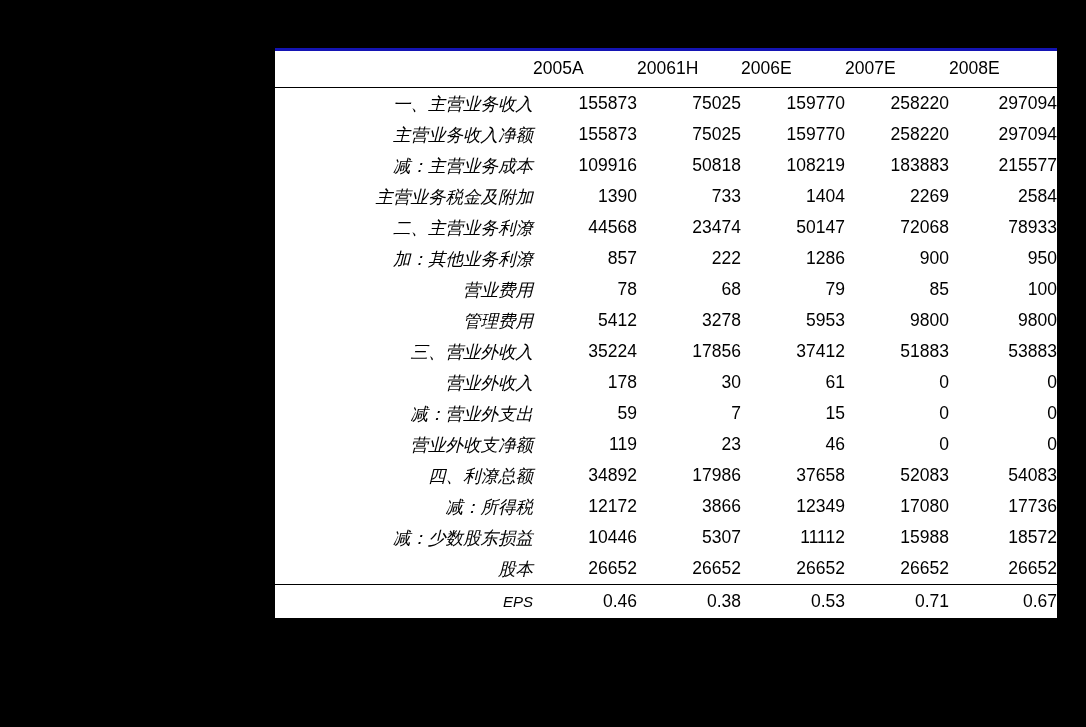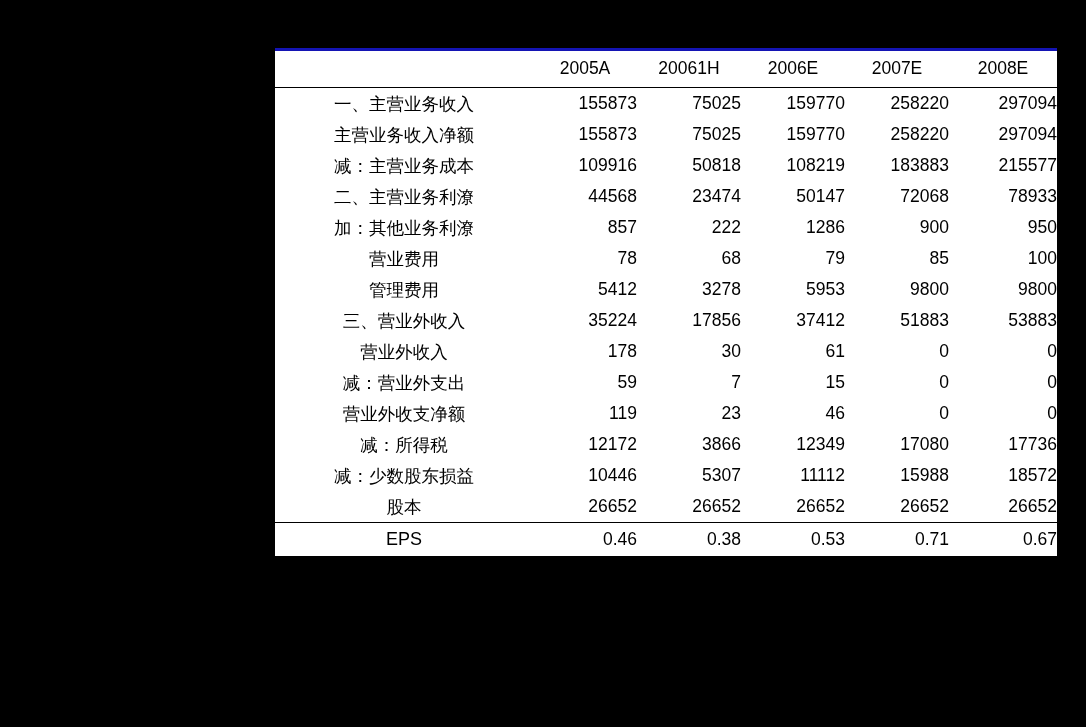--- a/index.html
+++ b/index.html
@@ -42,44 +42,45 @@
   table.fin col.numlast { width: 108px; }
   table.fin th, table.fin td {
     font-size: 17.5px;
     color: #000000;
     padding: 0;
     height: 31px;
     vertical-align: middle;
     font-weight: normal;
   }
   thead tr.head th {
-    text-align: center;
+    text-align: left;
     border-bottom: 1.6px solid #000000;
     height: 34px;
     padding-bottom: 2px;
   }
   thead tr.head th.lblhead { text-align: left; }
   td.label {
-    text-align: center;
+    text-align: right;
     white-space: nowrap;
     font-family: "DejaVu Sans", sans-serif;
     font-size: 16.5px;
+    font-style: italic;
   }
   td.num {
     text-align: right;
     padding-right: 11px;
     font-family: "Liberation Sans", sans-serif;
     font-size: 17.5px;
   }
   td.neg { color: #ff0000; }
   tr.eps td {
     border-top: 1.6px solid #000000;
     height: 33px;
   }
-  tr.eps td.label { font-family: "Liberation Sans", sans-serif; font-size: 18px; }
+  tr.eps td.label { font-family: "Liberation Sans", sans-serif; font-size: 15px; }
   .rule-bottom {
     height: 2px;
     background: #000000;
     width: 100%;
   }
   
   .i0 { padding-left: 4px; }
   .i1 { padding-left: 26px; }
   .i2 { padding-left: 48px; }
 </style>
@@ -127,20 +128,28 @@
         </tr>
         <tr>
           <td class="label i1">减：主营业务成本</td>
           <td class="num">109916</td>
           <td class="num">50818</td>
           <td class="num">108219</td>
           <td class="num">183883</td>
           <td class="num">215577</td>
         </tr>
         <tr>
+          <td class="label i2">主营业务税金及附加</td>
+          <td class="num">1390</td>
+          <td class="num">733</td>
+          <td class="num">1404</td>
+          <td class="num">2269</td>
+          <td class="num">2584</td>
+        </tr>
+        <tr>
           <td class="label i0">二、主营业务利潦</td>
           <td class="num">44568</td>
           <td class="num">23474</td>
           <td class="num">50147</td>
           <td class="num">72068</td>
           <td class="num">78933</td>
         </tr>
         <tr>
           <td class="label i1">加：其他业务利潦</td>
           <td class="num">857</td>
@@ -189,20 +198,28 @@
           <td class="num">0</td>
           <td class="num">0</td>
         </tr>
         <tr>
           <td class="label i2">营业外收支净额</td>
           <td class="num">119</td>
           <td class="num">23</td>
           <td class="num">46</td>
           <td class="num">0</td>
           <td class="num">0</td>
+        </tr>
+        <tr>
+          <td class="label i0">四、利潦总额</td>
+          <td class="num">34892</td>
+          <td class="num">17986</td>
+          <td class="num">37658</td>
+          <td class="num">52083</td>
+          <td class="num">54083</td>
         </tr>
         <tr>
           <td class="label i1">减：所得税</td>
           <td class="num">12172</td>
           <td class="num">3866</td>
           <td class="num">12349</td>
           <td class="num">17080</td>
           <td class="num">17736</td>
         </tr>
         <tr>

